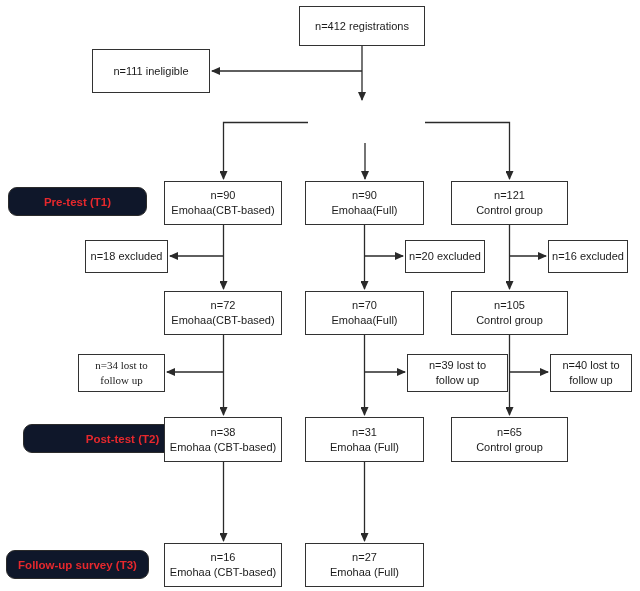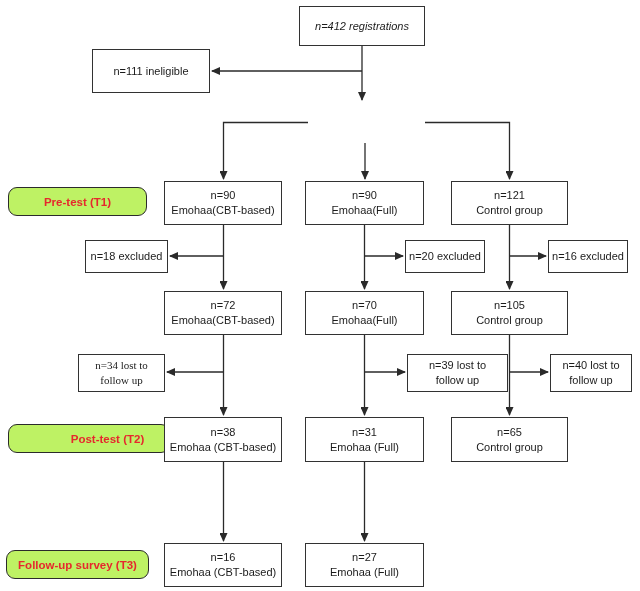--- a/index.html
+++ b/index.html
@@ -22,29 +22,29 @@
     background:#ffffff;
     border:1.5px solid #323232;
     display:flex;flex-direction:column;
     align-items:center;justify-content:center;
     text-align:center;
     font-size:11px;line-height:1.35;color:#1b1b1b;
     box-sizing:border-box;
   }
   .stage{
     position:absolute;
-    background:#bef264;
+    background:#0f172a;
     border:1.5px solid #2b2b2b;
     border-radius:9px;
     display:flex;align-items:center;justify-content:center;
     font-size:11.5px;font-weight:bold;color:var(--red);
     box-sizing:border-box;
   }
   
-  #b-reg  {left:299px;top:6px;  width:126px;height:40px;font-style:italic;}
+  #b-reg  {left:299px;top:6px;  width:126px;height:40px;}
   #b-inel {left:92px; top:49px; width:118px;height:44px;}
   #b-elig {left:308px;top:102px;width:117px;height:41px;}
   
   #b-t1-1 {left:164px;top:181px;width:118px;height:44px;}
   #b-t1-2 {left:305px;top:181px;width:119px;height:44px;}
   #b-t1-3 {left:451px;top:181px;width:117px;height:44px;}
   
   #b-ex-1 {left:85px; top:240px;width:83px; height:33px;}
   #b-ex-2 {left:405px;top:240px;width:80px; height:33px;}
   #b-ex-3 {left:548px;top:240px;width:80px; height:33px;}
@@ -58,21 +58,21 @@
   #b-lo-3 {left:550px;top:354px;width:82px; height:38px;}
   
   #b-t2-1 {left:164px;top:417px;width:118px;height:45px;}
   #b-t2-2 {left:305px;top:417px;width:119px;height:45px;}
   #b-t2-3 {left:451px;top:417px;width:117px;height:45px;}
   
   #b-t3-1 {left:164px;top:543px;width:118px;height:44px;}
   #b-t3-2 {left:305px;top:543px;width:119px;height:44px;}
   
   #s-t1 {left:8px;top:187px;width:139px;height:29px;}
-  #s-t2 {left:8px;top:424px;width:162px;height:29px;padding-left:37px;}
+  #s-t2 {left:23px;top:424px;width:162px;height:29px;padding-left:37px;}
   #s-t3 {left:6px;top:550px;width:143px;height:29px;}
 </style>
 </head>
 <body>
 
 <div id="flow" style="background: rgb(255, 255, 255);">
 
   <svg id="wires" width="640" height="591" viewBox="0 0 640 591">
     <defs>
       <marker id="ah" markerWidth="9" markerHeight="8" refX="8" refY="4" orient="auto" markerUnits="userSpaceOnUse">

